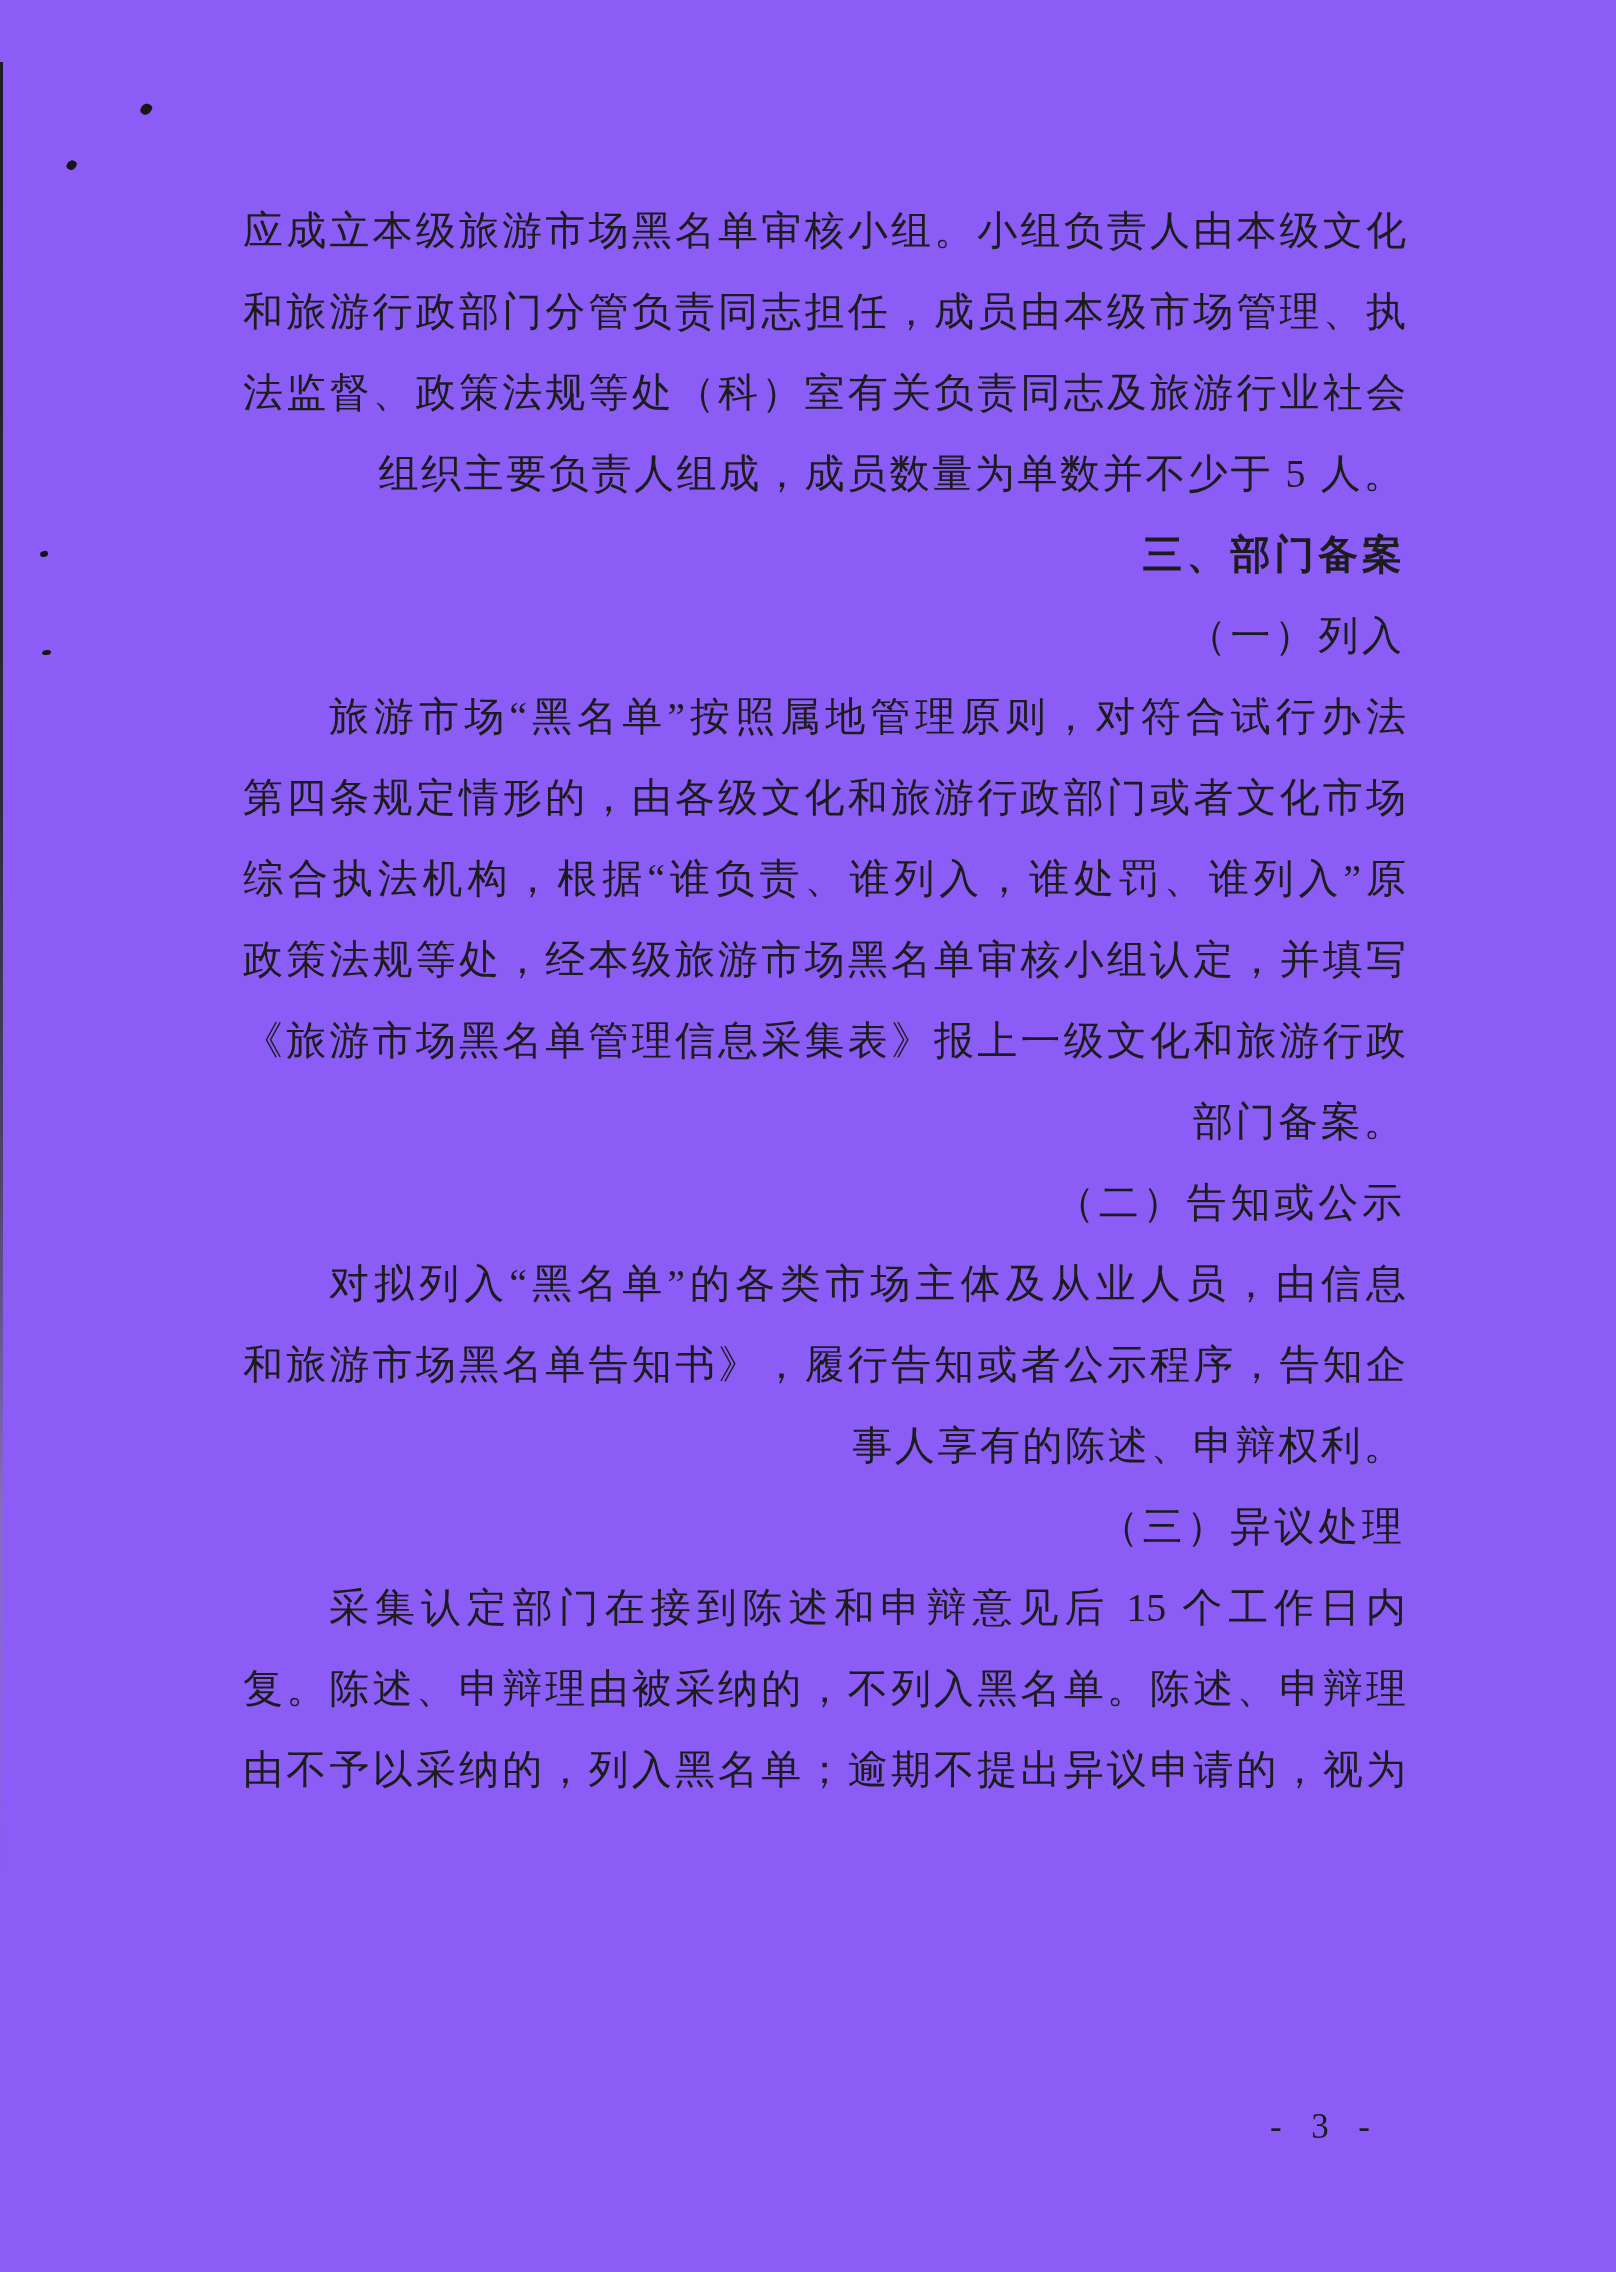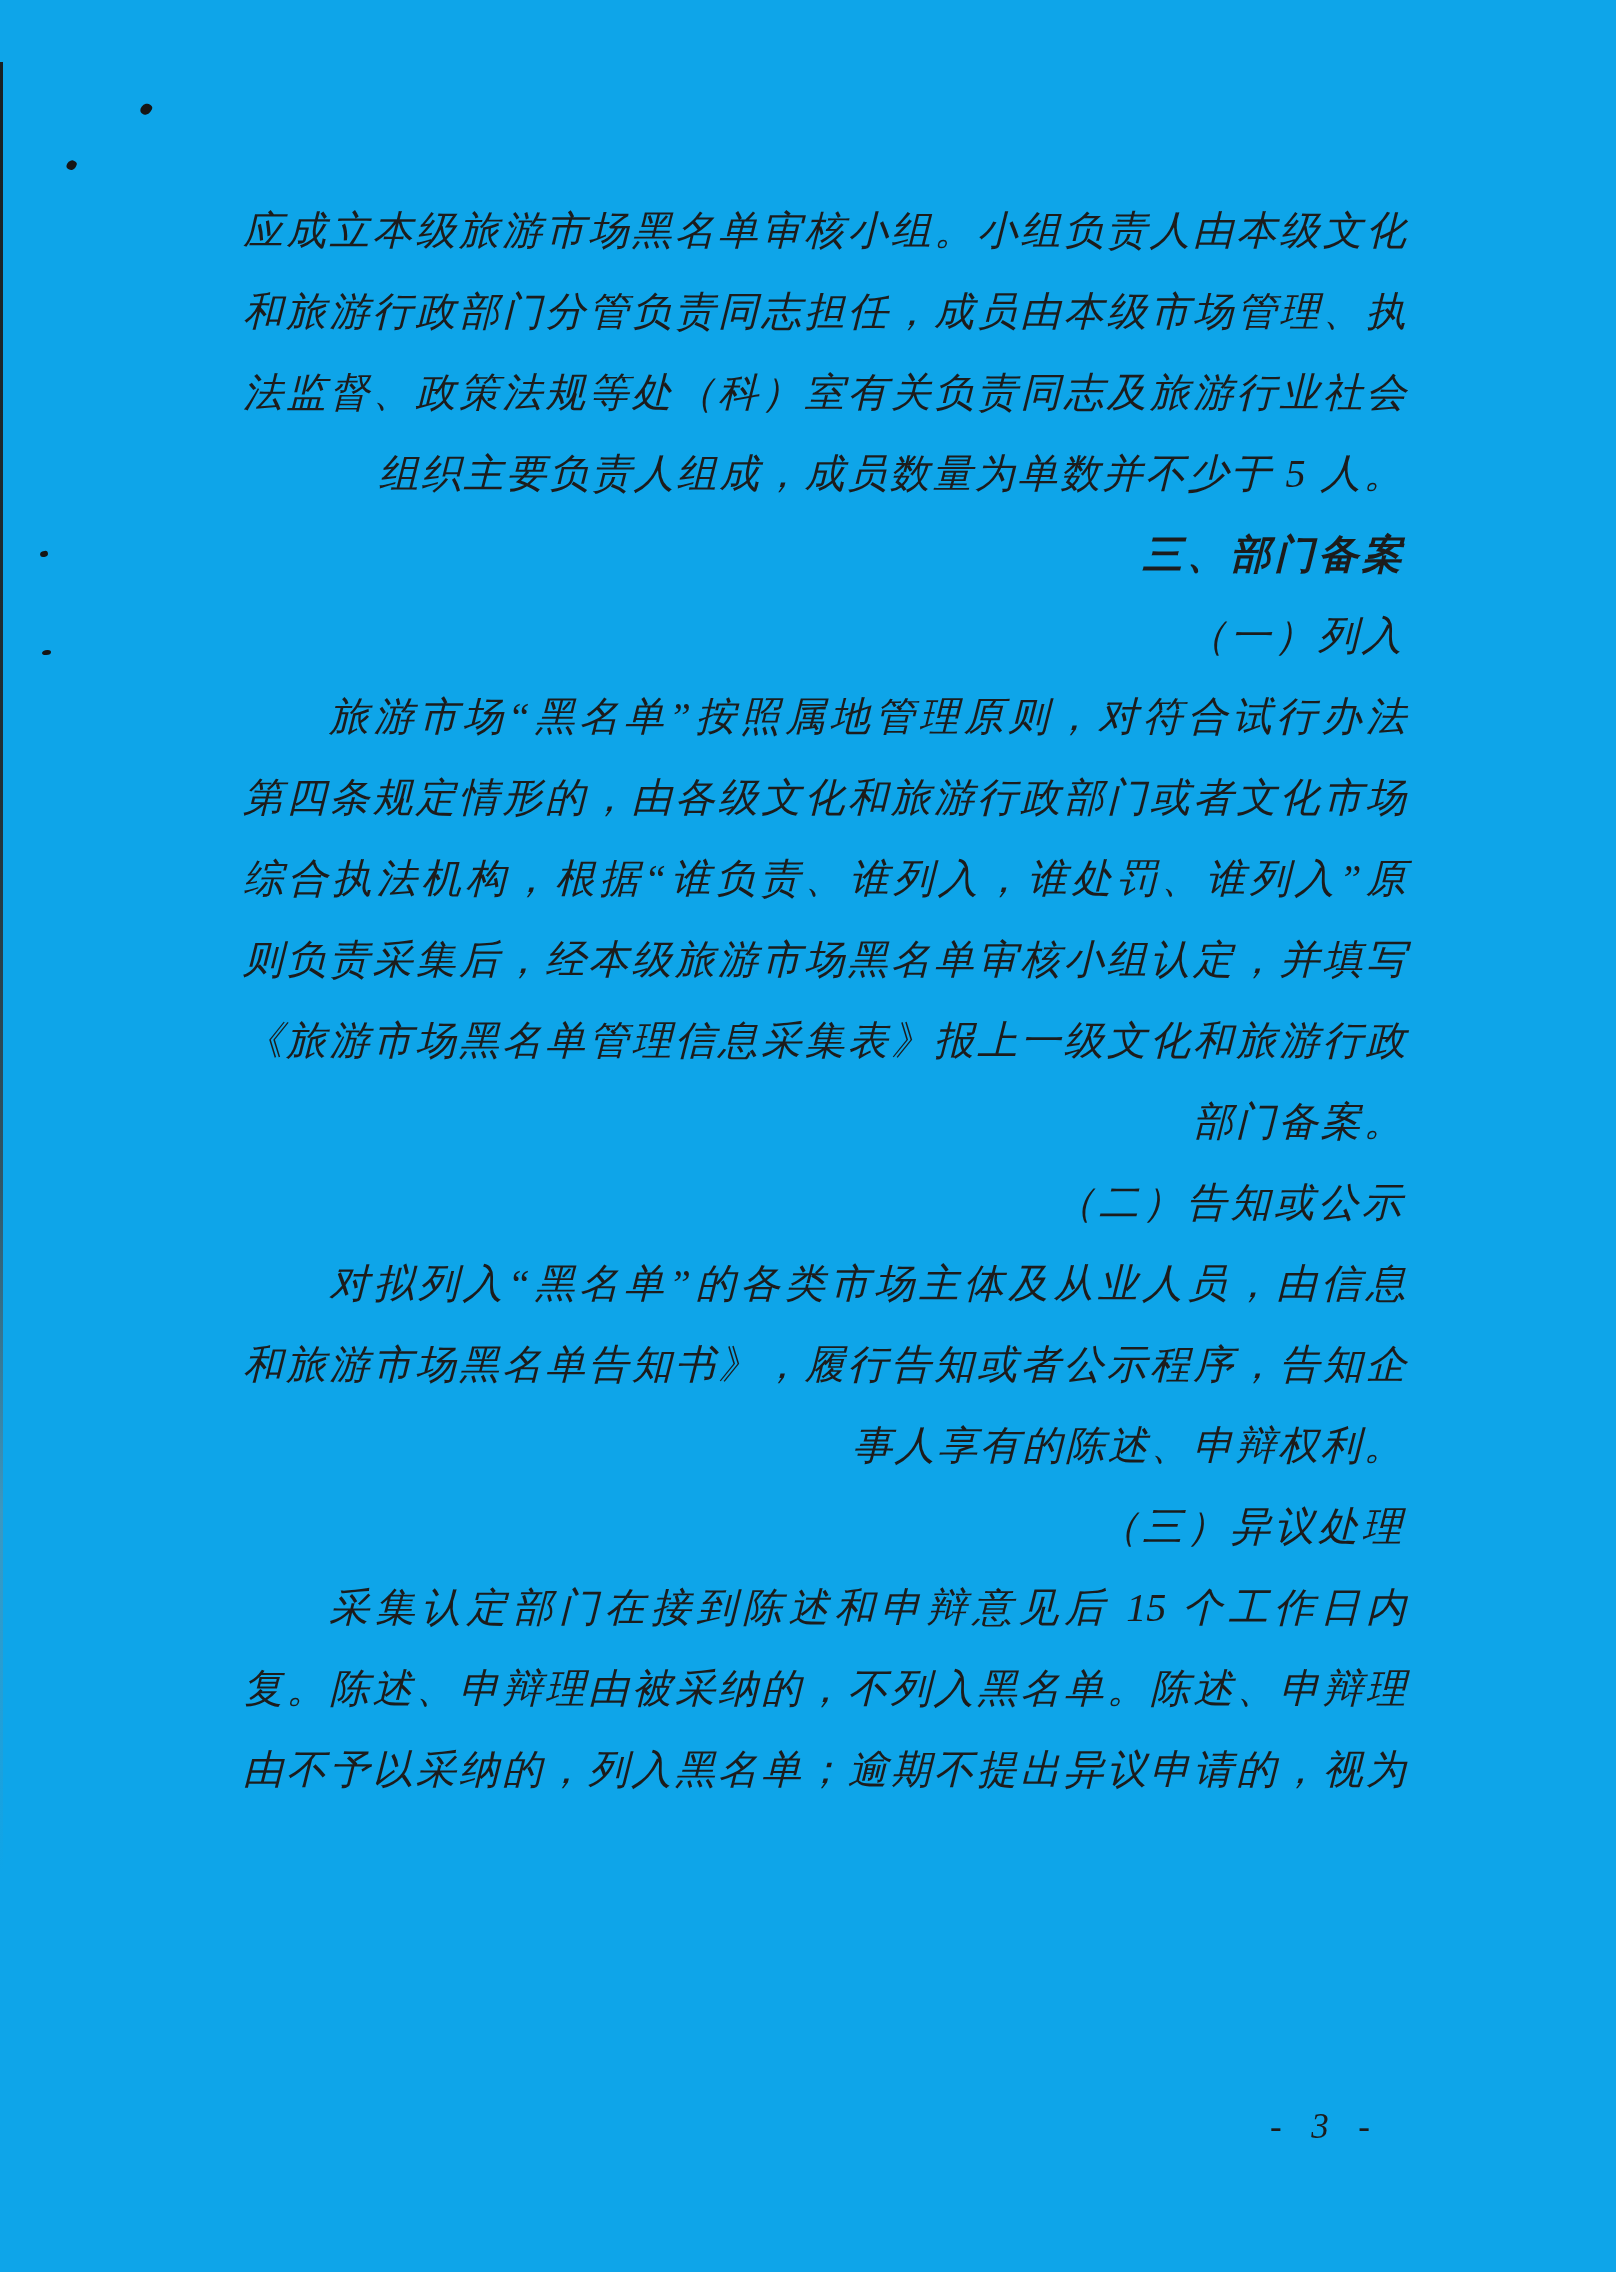--- a/index.html
+++ b/index.html
@@ -1,23 +1,22 @@
 <!DOCTYPE html>
 <html style="font-size:10.4px"><head>
 <meta charset="utf-8">
 <style>
   html, body { margin: 0; padding: 0; }
   .page {
     position: relative;
     width: 1617px;
     height: 2273px;
-    background: #0ea5e9;
+    background: #8b5cf6;
     overflow: hidden;
     font-family: "Liberation Serif", "DejaVu Serif", serif;
-    font-style: italic;
   }
   .doc-text {
     position: absolute;
     left: 243px;
     top: 190px;
     width: 1163px;
     color: #1c1c1c;
   }
   .line {
     height: 81px;
@@ -90,21 +89,21 @@
   <div class="doc-text">
     <div class="line just">应成立本级旅游市场黑名单审核小组。小组负责人由本级文化</div>
     <div class="line just">和旅游行政部门分管负责同志担任，成员由本级市场管理、执</div>
     <div class="line just">法监督、政策法规等处（科）室有关负责同志及旅游行业社会</div>
     <div class="line plain">组织主要负责人组成，成员数量为单数并不少于 5 人。</div>
     <div class="line heading indent">三、部门备案</div>
     <div class="line subheading indent">（一）列入</div>
     <div class="line just indent">旅游市场“黑名单”按照属地管理原则，对符合试行办法</div>
     <div class="line just">第四条规定情形的，由各级文化和旅游行政部门或者文化市场</div>
     <div class="line just">综合执法机构，根据“谁负责、谁列入，谁处罚、谁列入”原</div>
-    <div class="line just">则负责采集后，经本级旅游市场黑名单审核小组认定，并填写</div>
+    <div class="line just">政策法规等处，经本级旅游市场黑名单审核小组认定，并填写</div>
     <div class="line just">《旅游市场黑名单管理信息采集表》报上一级文化和旅游行政</div>
     <div class="line plain">部门备案。</div>
     <div class="line subheading indent">（二）告知或公示</div>
     <div class="line just indent">对拟列入“黑名单”的各类市场主体及从业人员，由信息</div>
     <div class="line just">和旅游市场黑名单告知书》，履行告知或者公示程序，告知企</div>
     <div class="line plain">事人享有的陈述、申辩权利。</div>
     <div class="line subheading indent">（三）异议处理</div>
     <div class="line just indent">采集认定部门在接到陈述和申辩意见后 15 个工作日内</div>
     <div class="line just">复。陈述、申辩理由被采纳的，不列入黑名单。陈述、申辩理</div>
     <div class="line just">由不予以采纳的，列入黑名单；逾期不提出异议申请的，视为</div>

